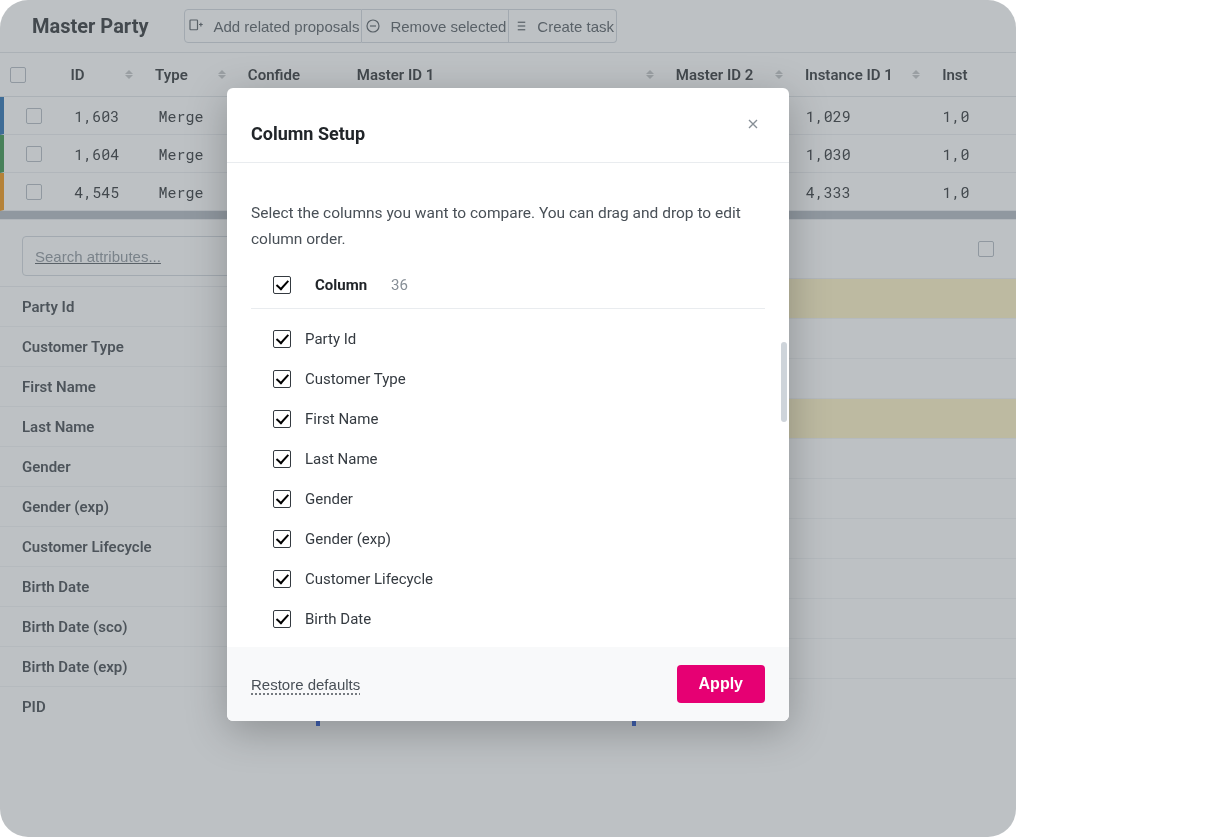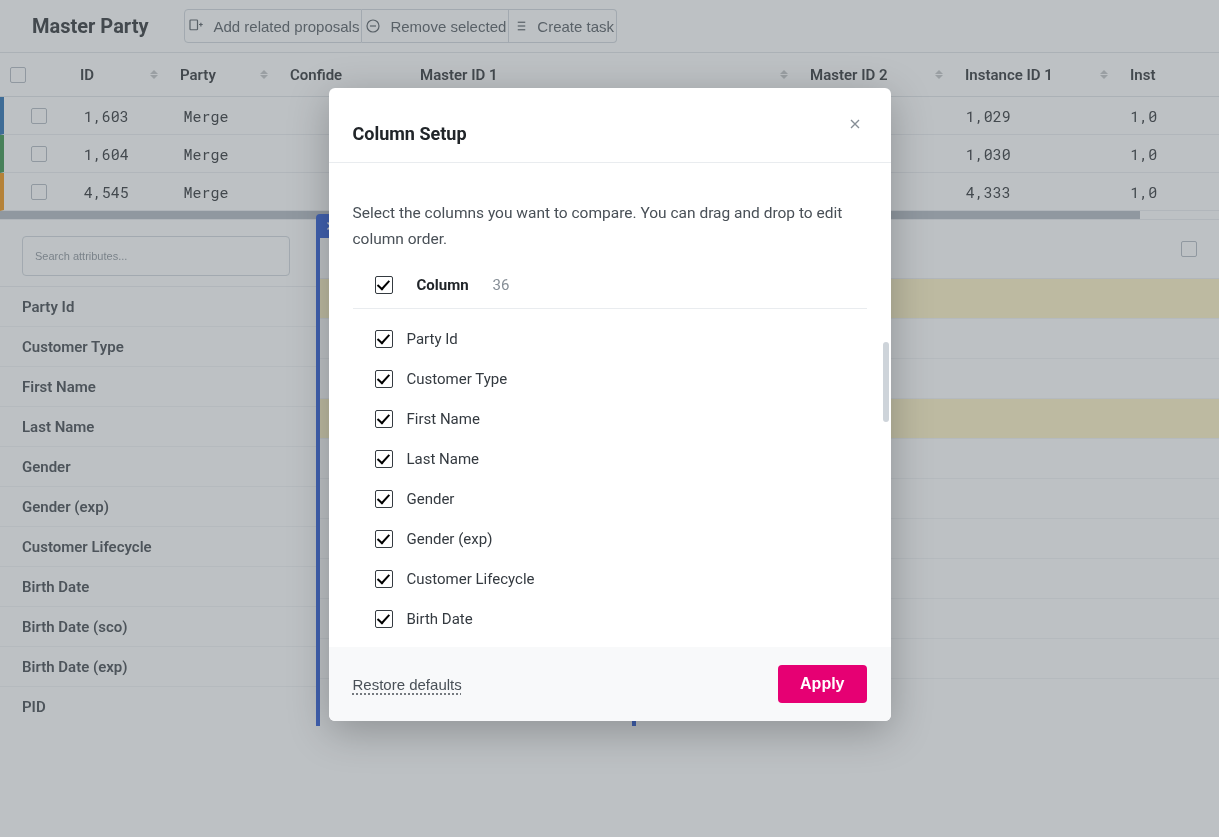--- a/index.html
+++ b/index.html
@@ -1,17 +1,17 @@
 <!DOCTYPE html>
 <html><head>
 <meta charset="utf-8">
 <style>
   * { box-sizing: border-box; }
   html, body { margin: 0; padding: 0; font-family: -apple-system, BlinkMacSystemFont, "Segoe UI", Roboto, Arial, sans-serif; font-size: 14px; color: #212529; background: #fff; }
-  .app { width: 1219px; height: 837px; position: relative; overflow: hidden; }
+  .app { width: 1016px; height: 837px; position: relative; overflow: hidden; border-radius: 28px; }
 
   
   .header { display: flex; align-items: center; padding: 8px 20px; gap: 16px; }
   .page-title { font-size: 20px; font-weight: 700; color: #212529; margin-right: 8px; padding: 6px 12px;}
   .btn-group { display: flex; }
   .btn { display: inline-flex; align-items: center; gap: 8px; background: #fff; border: 1px solid #ced4da; padding: 7px 2px; font-size: 15px; color: #495057; cursor: pointer; }
   .btn:first-child { border-top-left-radius: 4px; border-bottom-left-radius: 4px; }
   .btn:last-child { border-top-right-radius: 4px; border-bottom-right-radius: 4px; }
   .btn + .btn { border-left: none; }
   .btn svg { width: 18px; height: 18px; fill: none; stroke: #495057; stroke-width: 1.6; }
@@ -41,21 +41,21 @@
   .col-iid2 { width: 99px; }
   .grid-hscroll { height: 8px; background:#adb5bd; width: 1140px;}
 
   
   .merge-bar { padding: 16px 38px; }
   .merge-btn { display:inline-flex; align-items:center; gap:8px; border:1px solid #ced4da; background:#fff; padding:8px 14px; border-radius:4px; font-size:15px; color:#495057; cursor:pointer;}
 
   
   .lower { display:flex; border-top:1px solid #e9ecef; }
   .attr-search-wrap { padding: 16px 22px 10px; }
-  .attr-search { width: 268px; height:40px; border:1px solid #ced4da; border-radius:4px; padding:0 12px; font-size:11px; background:#fff; color:#495057;}
+  .attr-search { width: 268px; height:40px; border:1px solid #ced4da; border-radius:4px; padding:0 12px; font-size:15px; background:#fff; color:#495057;text-decoration:underline;}
   .attr-list { }
   .attr-row { height:40px; display:flex; align-items:center; padding:0 22px; border-top:1px solid #f1f3f5; font-size:15px; font-weight:600; color:#343a40;}
   .attr-row.first{border-top:1px solid #e9ecef;}
   
   .left-col { width: 316px; }
   .mid-col { width: 316px; border-left:4px solid #1c4fd8; position:relative;}
   .mid-col .tab-handle { position:absolute; top:-6px; left:-4px; width:30px; height:24px; background:#1c4fd8; border-top-left-radius:4px; border-top-right-radius:4px; display:flex; align-items:center; justify-content:center;}
   .mid-col .tab-handle svg{stroke:#fff;}
   .right-col { flex:1; border-left:4px solid #1c4fd8; }
   .col-head { height:58px; display:flex; align-items:center; justify-content:flex-end; padding-right:22px;}
@@ -127,21 +127,21 @@
           <div class="cb"></div>
         </div>
       <div class="hcell col-id">
           <span>ID</span>
           <span class="sort-ico">
             <span class="up"></span>
             <span class="dn"></span>
           </span>
         </div>
       <div class="hcell col-type">
-          <span>Party</span>
+          <span>Type</span>
           <span class="sort-ico">
             <span class="up"></span>
             <span class="dn"></span>
           </span>
         </div>
       <div class="hcell col-conf">
           <span>Confide</span>
         </div>
       <div class="hcell col-mid1">
           <span>Master ID 1</span>

